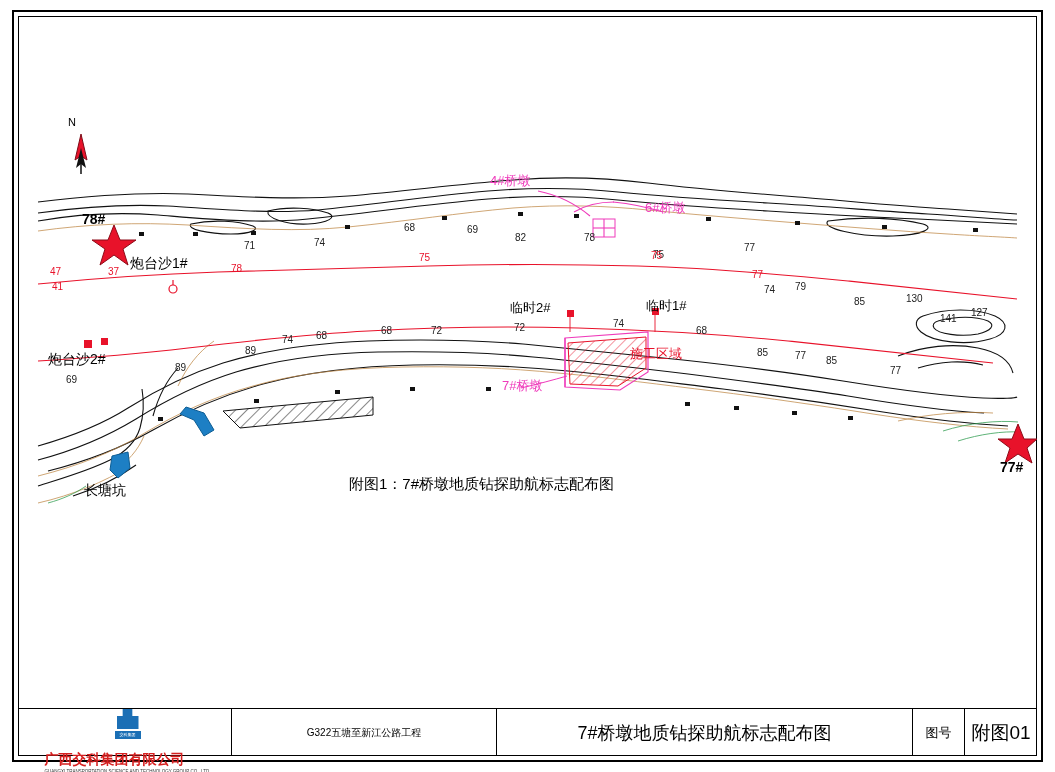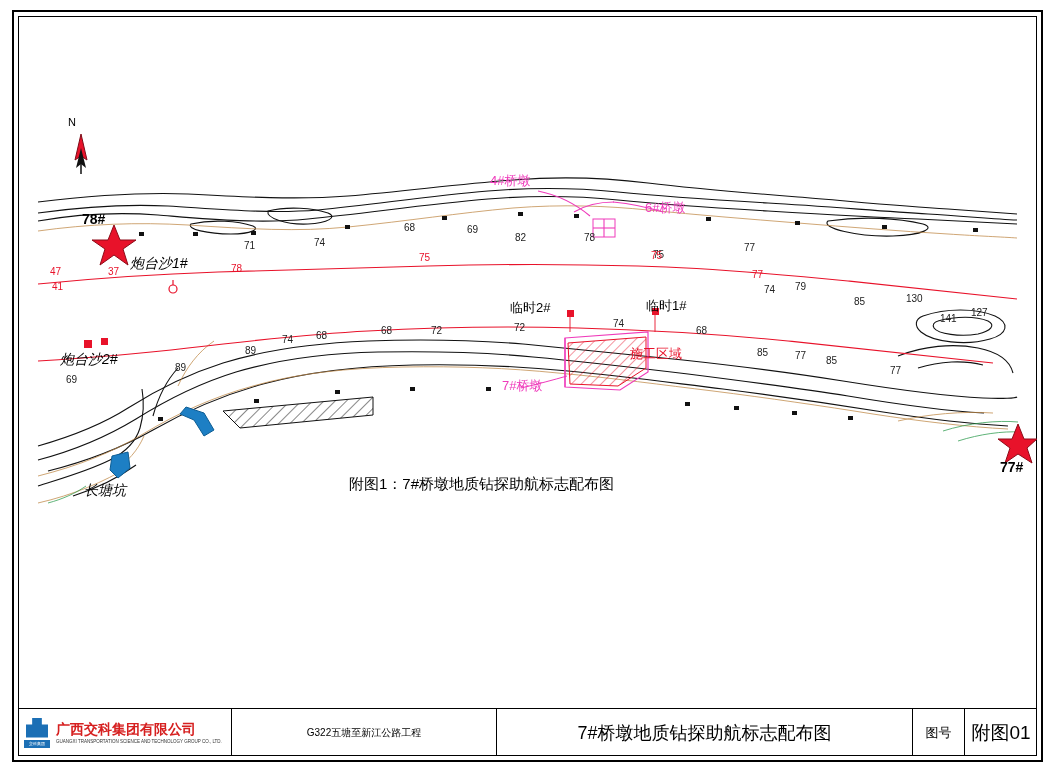--- a/index.html
+++ b/index.html
@@ -55,21 +55,22 @@
     justify-content: center;
     box-sizing: border-box;
     font-size: 13px;
     color: #000;
   }
   .tb-cell:last-child { border-right: none; }
   #tb-logo {
     width: 214px;
     padding-left: 6px;
     justify-content: flex-start;
-    gap: 6px;
+    gap: 12px;
+    flex-direction: column;
   }
   .logo-mark {
     width: 26px;
     height: 30px;
     position: relative;
     flex: 0 0 auto;
   }
   .logo-mark .lm-top {
     position: absolute;
     left: 2px; top: 0;
@@ -128,21 +129,20 @@
     position: absolute;
     font-size: 15px;
     color: #000;
     white-space: nowrap;
   }
   .site-name {
     position: absolute;
     font-size: 14px;
     color: #000;
     white-space: nowrap;
-    font-style: italic;
   }
   .marker-name {
     position: absolute;
     font-size: 14px;
     font-weight: bold;
     color: #000;
     white-space: nowrap;
   }
   .pier-name {
     position: absolute;
@@ -328,21 +328,21 @@
     <div class="marker-name" style="left:982px; top:443px;">77#</div>
 
     <div class="pier-name" style="left:472px; top:156px;">4#桥墩</div>
     <div class="pier-name" style="left:627px; top:183px;">6#桥墩</div>
     <div class="pier-name" style="left:484px; top:361px;">7#桥墩</div>
 
     <div class="temp-name" style="left:460px; top:283px;margin-left:32px;">临时2#</div>
     <div class="temp-name" style="left:628px; top:281px;">临时1#</div>
 
     <div class="site-name" style="left:112px; top:239px;">炮台沙1#</div>
-    <div class="site-name" style="left:42px; top:335px;">炮台沙2#</div>
+    <div class="site-name" style="left:30px; top:335px;">炮台沙2#</div>
 
     <div class="work-area-name" style="left:612px; top:329px;">施工区域</div>
 
     <div class="site-name" style="left:66px; top:466px;">长塘坑</div>
 
     <div class="figure-caption" style="left:331px; top:459px;">附图1：7#桥墩地质钻探助航标志配布图</div>
 
     <div class="contour-num" style="left:226px; top:224px;">71</div>
     <div class="contour-num" style="left:296px; top:221px;">74</div>
     <div class="contour-num" style="left:386px; top:206px;">68</div>

